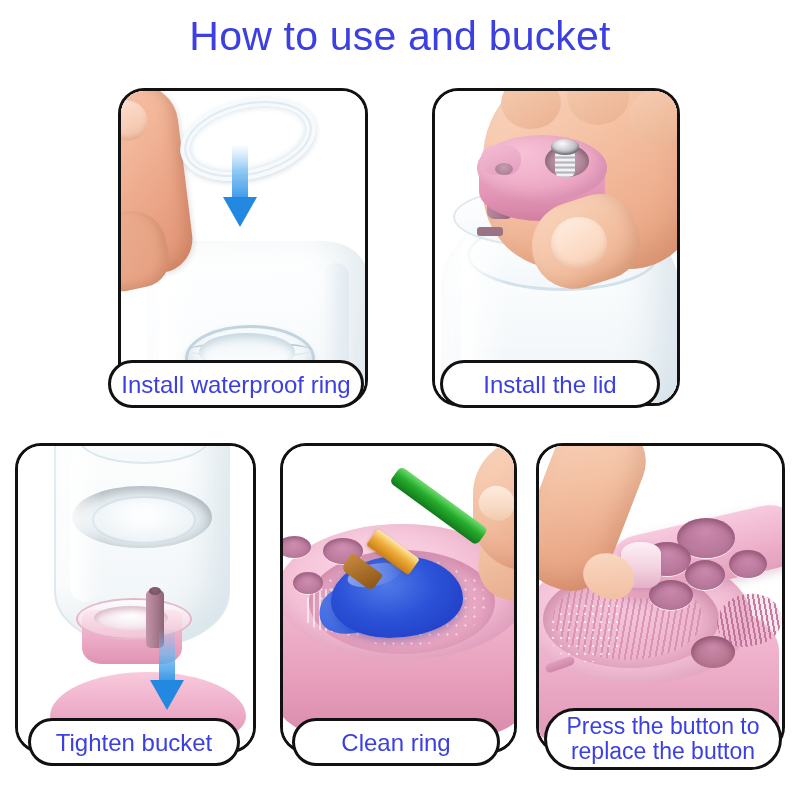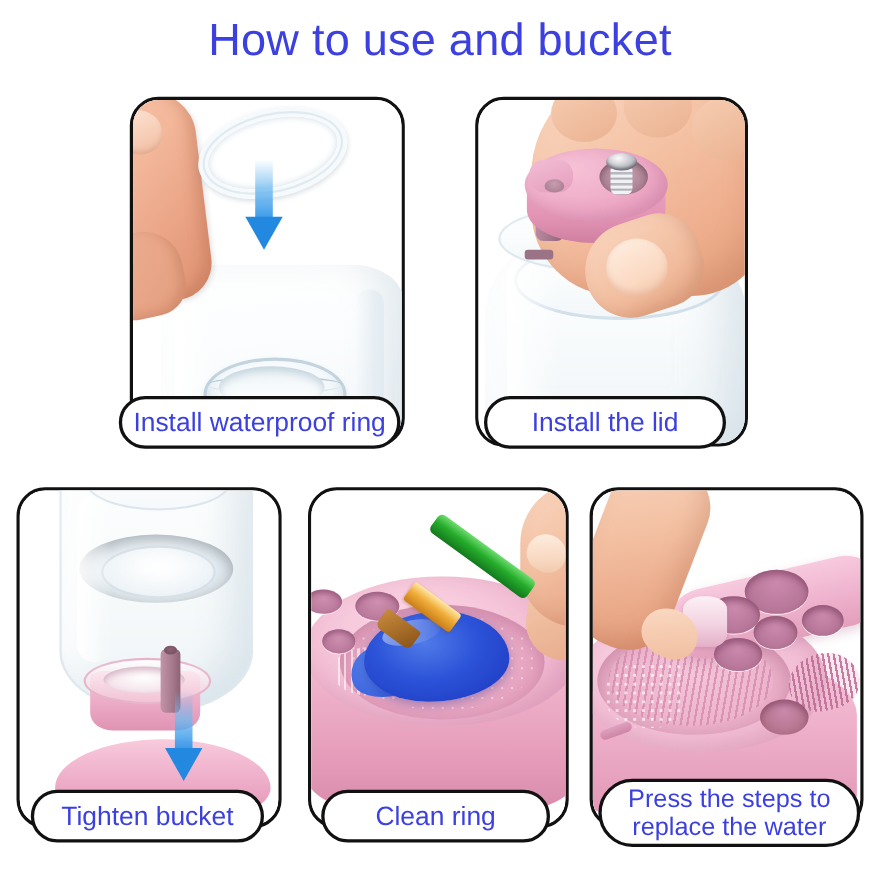--- a/index.html
+++ b/index.html
@@ -645,18 +645,18 @@
         <div class="p5-hole" style="left:146px;top:114px;width:40px;height:30px;"></div>
         <div class="p5-hole" style="left:110px;top:134px;width:44px;height:30px;"></div>
       </div>
       <div class="p5-button"></div>
       <div class="p5-finger"></div>
       <div class="p5-fingertip"></div>
     </div>
   </div>
   <div class="caption two-line" id="c5">
     <span>
-      <span>Press the steps to</span><br>
-      <span>replace the water</span>
+      <span>Press the button to</span><br>
+      <span>replace the button</span>
     </span>
   </div>
 
 </div>
 
 </body></html>

